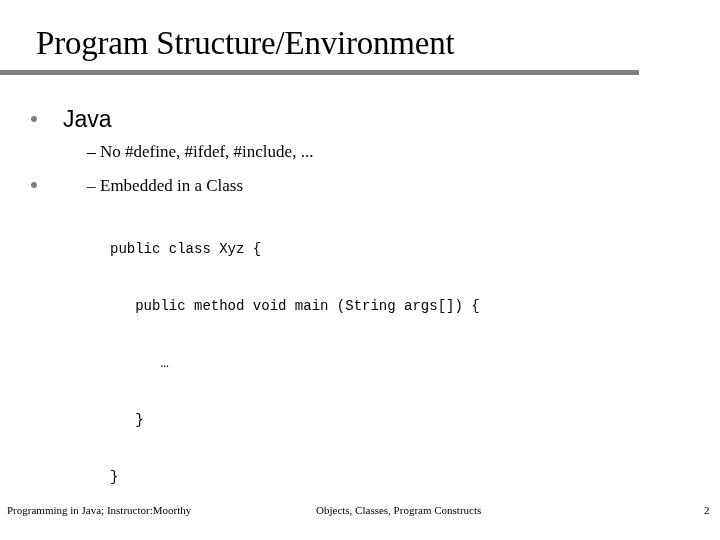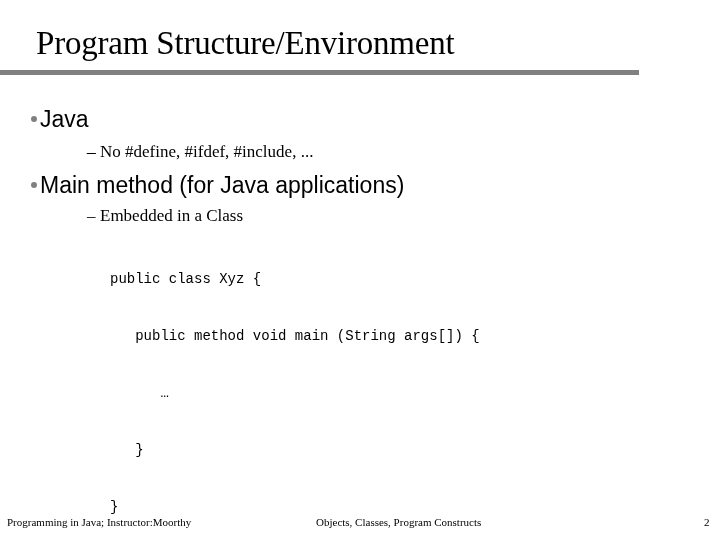--- a/index.html
+++ b/index.html
@@ -44,21 +44,21 @@
   .body-area {
     position: absolute;
     left: 0px;
     top: 104px;
     width: 720px;
   }
 
   
   .lvl1 {
     position: relative;
-    padding-left: 40px;
+    padding-left: 63px;
     font-family: "Liberation Sans", "DejaVu Sans", sans-serif;
     font-size: 23px;
     line-height: 30px;
     color: #000000;
     white-space: nowrap;
   }
   .lvl1 .dot {
     position: absolute;
     left: 31px;
     top: 12px;
@@ -100,21 +100,21 @@
   .code-line { white-space: pre; }
 
   .code-indent-1 { padding-left: 110px; }
   .spacer-6 { height: 6px; }
   .spacer-8 { height: 8px; }
 
   
   .footer {
     position: absolute;
     left: 0;
-    top: 512px;
+    top: 500px;
     width: 720px;
     height: 24px;
     font-family: "Liberation Serif", "DejaVu Serif", serif;
     font-size: 11px;
     line-height: 14px;
     color: #000000;
   }
   .footer-left {
     position: absolute;
     left: 7px;
@@ -158,21 +158,20 @@
   </div>
   <div class="lvl2">
     <span class="dash">–</span>
     <span>No #define, #ifdef, #include, ...</span>
   </div>
 
   <div class="spacer-8"></div>
 
   <div class="lvl1">
     <span class="dot"></span>
-    <span>Main method (for Java applications)</span>
   </div>
 
   <div class="spacer-6"></div>
 
   <div class="lvl2">
     <span class="dash">–</span>
     <span>Embedded in a Class</span>
   </div>
 
   <div class="spacer-6"></div>

